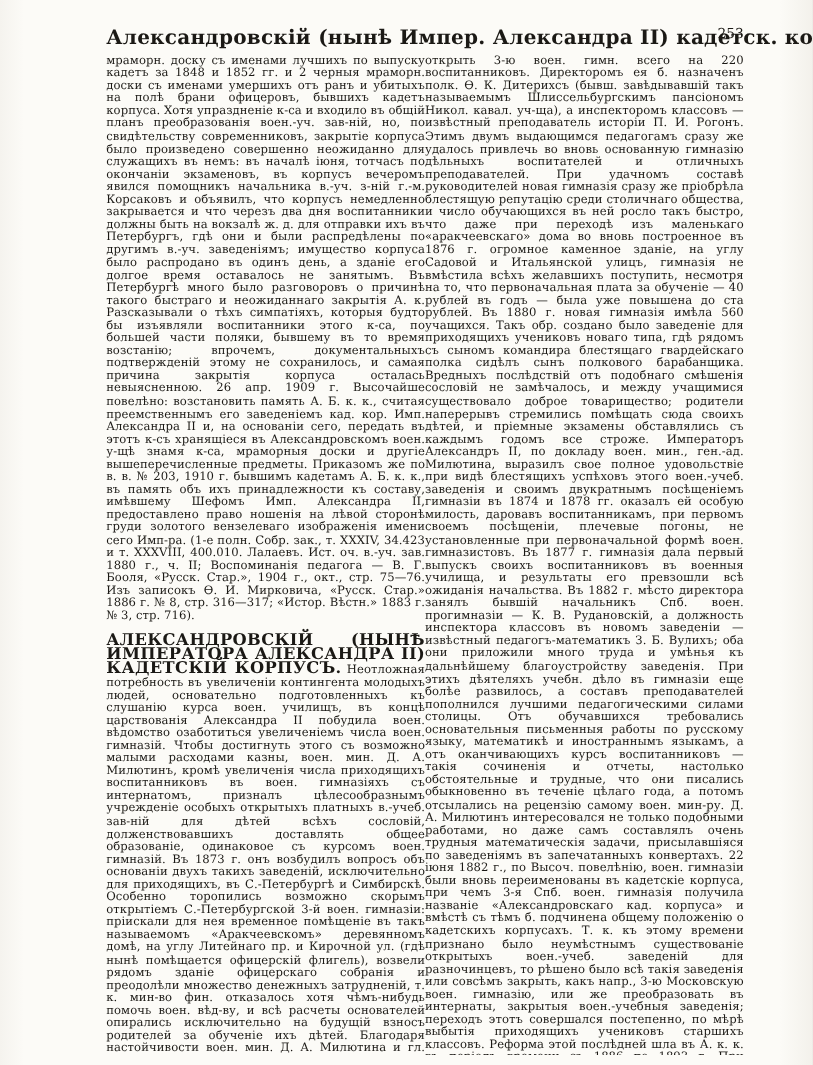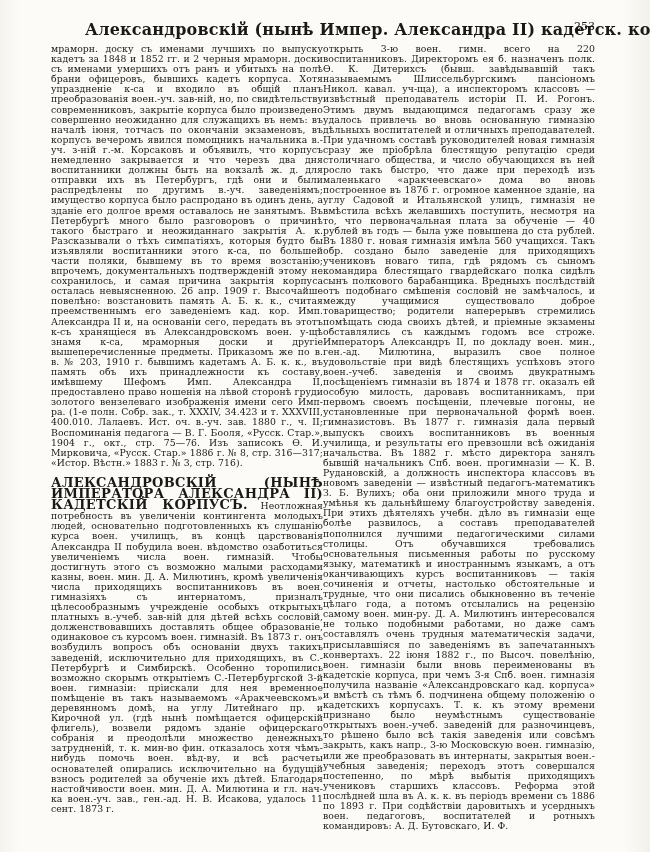--- a/index.html
+++ b/index.html
@@ -29,21 +29,21 @@
     letter-spacing: 0.2px;
     white-space: nowrap;
   }
   .page-number {
     position: absolute;
     right: 0;
     top: 0;
     font-size: 11px;
   }
   .columns {
-    margin: 10px 55px 0 51px;
+    margin: 10px 55px 0 85px;
     height: 800px;
     display: flex;
     gap: 0;
     overflow: hidden;
   }
   .column {
     flex: 1 1 0;
     min-width: 0;
     font-size: 9.3px;
     line-height: 10.1px;

